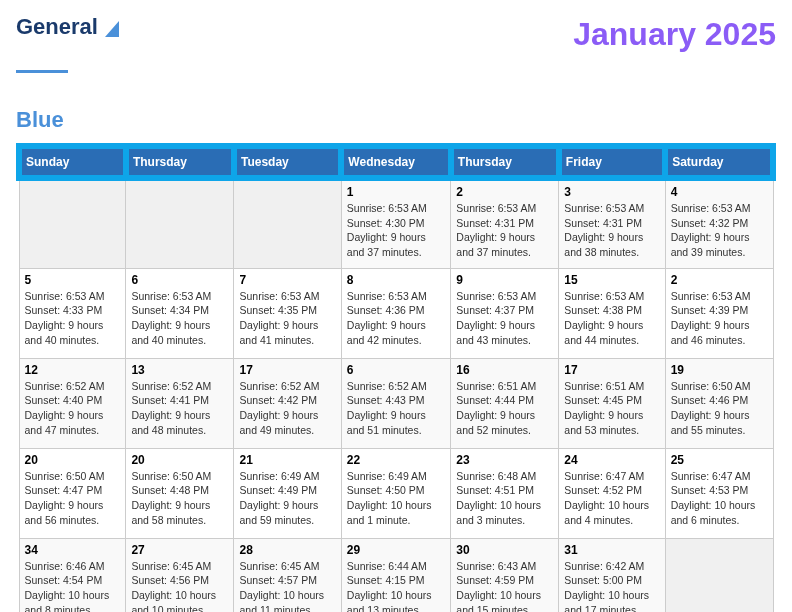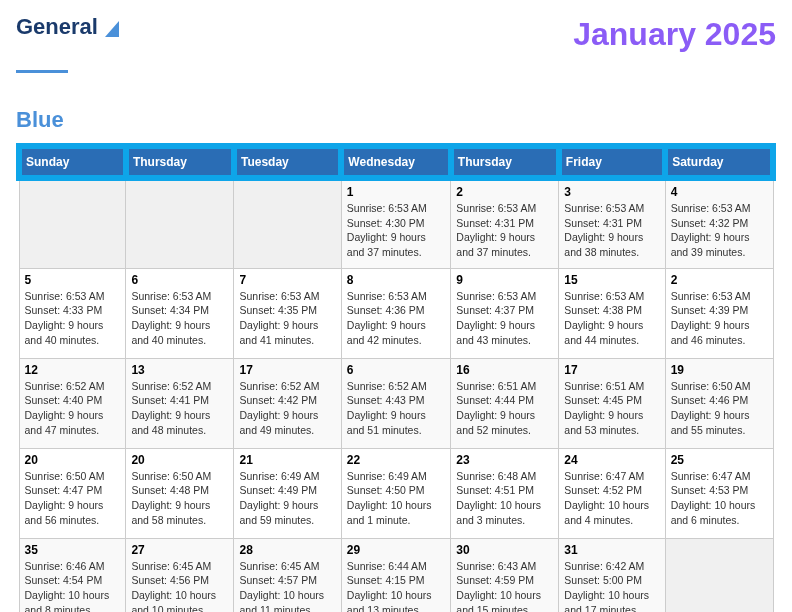--- a/index.html
+++ b/index.html
@@ -277,21 +277,21 @@
         </td>
         <td>
           <span class="day-num">25</span>
           <div class="day-info" style="white-space: pre-line;">Sunrise: 6:47 AM
 Sunset: 4:53 PM
 Daylight: 10 hours and 6 minutes.</div>
         </td>
       </tr>
       <tr>
         <td>
-          <span class="day-num">35</span>
+          <span class="day-num">34</span>
           <div class="day-info" style="white-space: pre-line;">Sunrise: 6:46 AM
 Sunset: 4:54 PM
 Daylight: 10 hours and 8 minutes.</div>
         </td>
         <td>
           <span class="day-num">27</span>
           <div class="day-info" style="white-space: pre-line;">Sunrise: 6:45 AM
 Sunset: 4:56 PM
 Daylight: 10 hours and 10 minutes.</div>
         </td>

